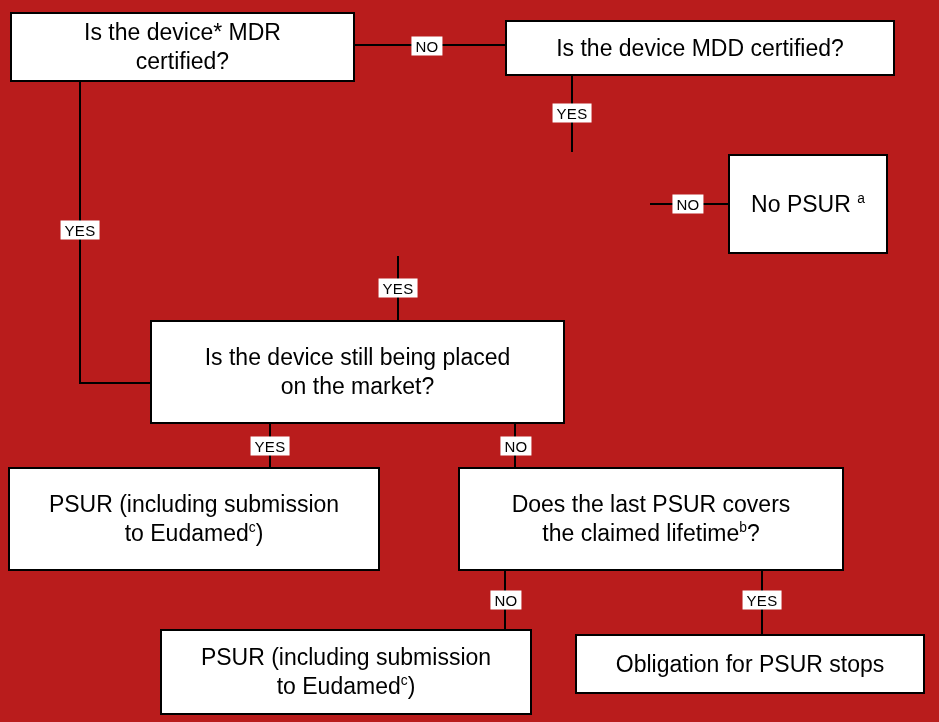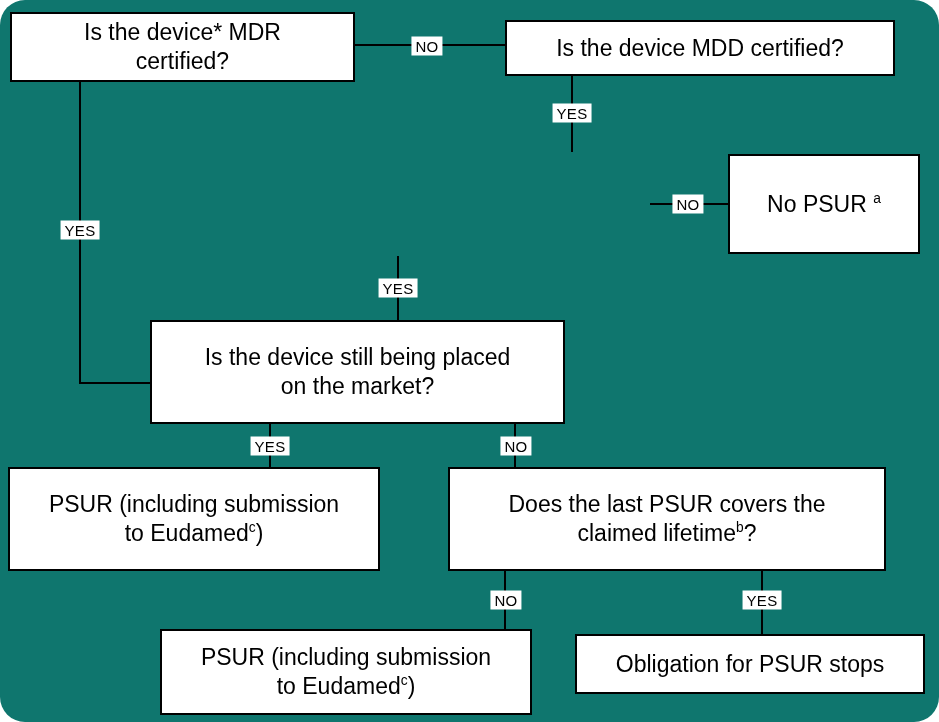--- a/index.html
+++ b/index.html
@@ -2,23 +2,22 @@
 <html><head>
 <meta charset="utf-8">
 <style>
   * { box-sizing: border-box; margin: 0; padding: 0; }
   html, body { background: #ffffff; }
   body { font-family: "Liberation Sans", sans-serif; color: #000; }
   .canvas {
     position: relative;
     width: 939px;
     height: 722px;
-    background: #0f766e;
+    background: #b91c1c;
     overflow: hidden;
-    border-radius: 25px;
   }
   .node {
     position: absolute;
     border: 2px solid #000000;
     background: #ffffff;
     display: flex;
     align-items: center;
     justify-content: center;
     text-align: center;
     font-size: 23px;
@@ -72,33 +71,33 @@
 
   <div class="node" style="left:10px; top:12px; width:345px; height:70px; padding:4px 60px;">
     <span>Is the device* MDR certified?</span>
   </div>
 
   <div class="node" style="left:505px; top:20px; width:390px; height:56px;">
     <span>Is the device MDD certified?</span>
   </div>
 
 
-  <div class="node" style="left:728px; top:154px; width:192px; height:100px;">
+  <div class="node" style="left:728px; top:154px; width:160px; height:100px;">
     <span><span>No PSUR </span><sup>a</sup><span></span></span>
   </div>
 
   <div class="node" style="left:150px; top:320px; width:415px; height:104px; padding:4px 45px;">
     <span>Is the device still being placed on the market?</span>
   </div>
 
   <div class="node" style="left:8px; top:467px; width:372px; height:104px; padding:0 35px;">
     <span><span>PSUR (including submission to Eudamed</span><sup>c</sup><span>)</span></span>
   </div>
 
-  <div class="node" style="left:448px; top:467px; width:438px; height:104px; padding:0 50px;">
+  <div class="node" style="left:458px; top:467px; width:386px; height:104px; padding:0 50px;">
     <span><span>Does the last PSUR covers the claimed lifetime</span><sup>b</sup><span>?</span></span>
   </div>
 
   <div class="node" style="left:160px; top:629px; width:372px; height:86px; padding:0 35px;">
     <span><span>PSUR (including submission to Eudamed</span><sup>c</sup><span>)</span></span>
   </div>
 
   <div class="node" style="left:575px; top:634px; width:350px; height:60px;justify-content:center;">
     <span>Obligation for PSUR stops</span>
   </div>

